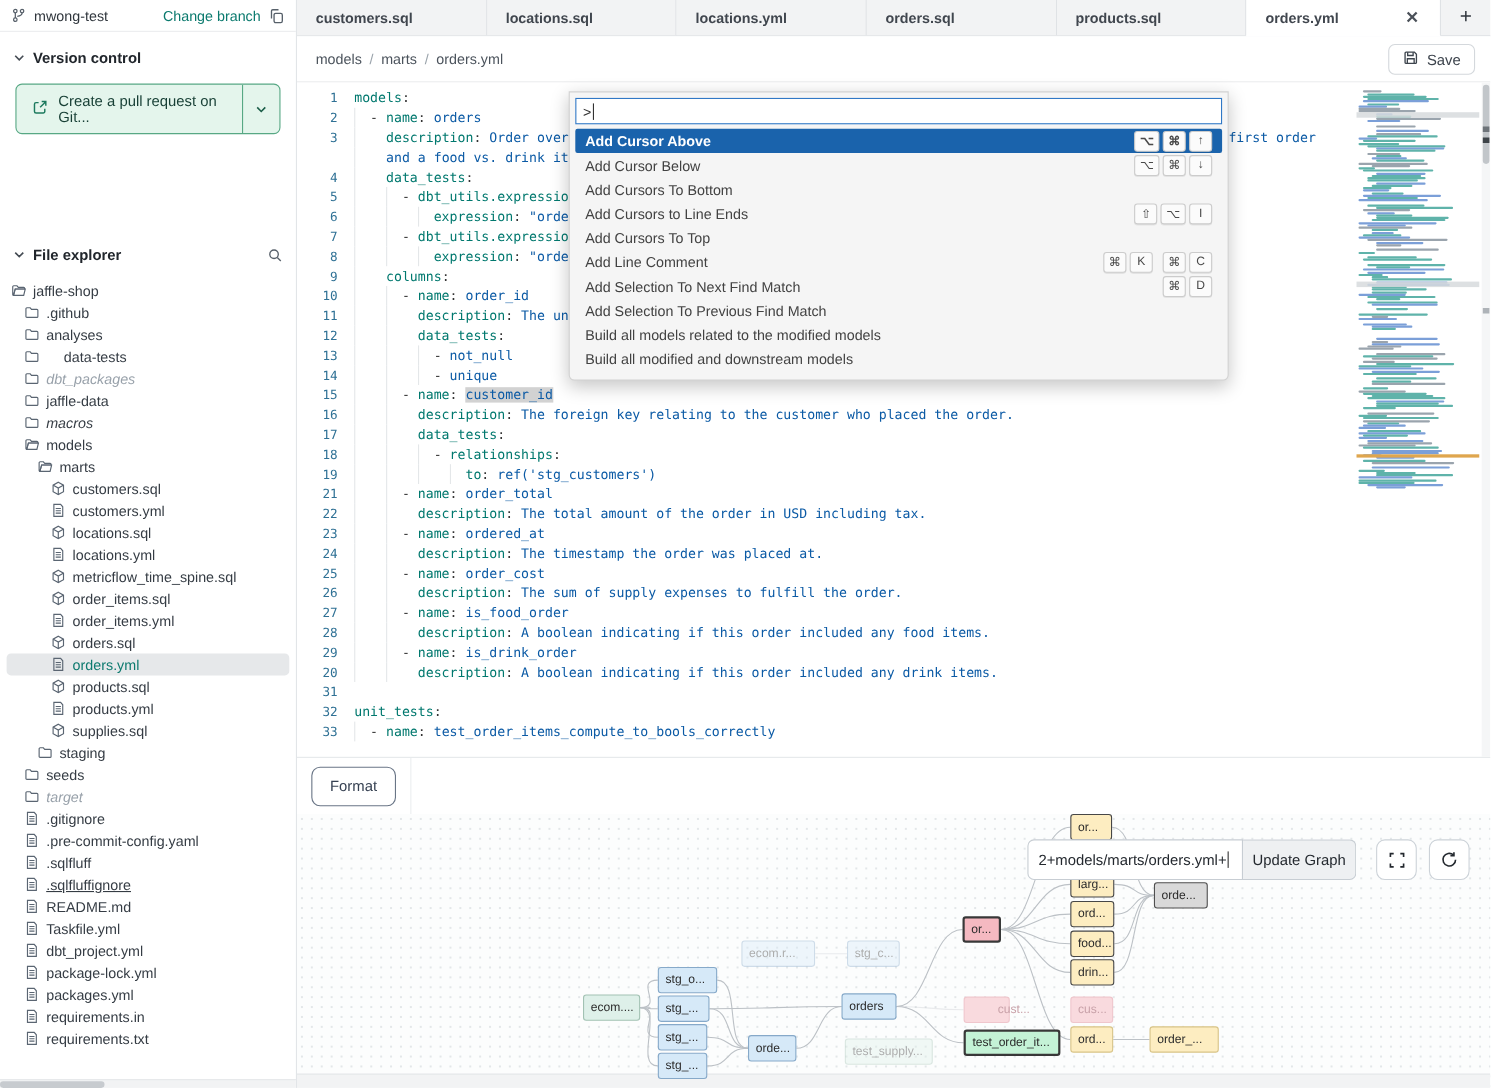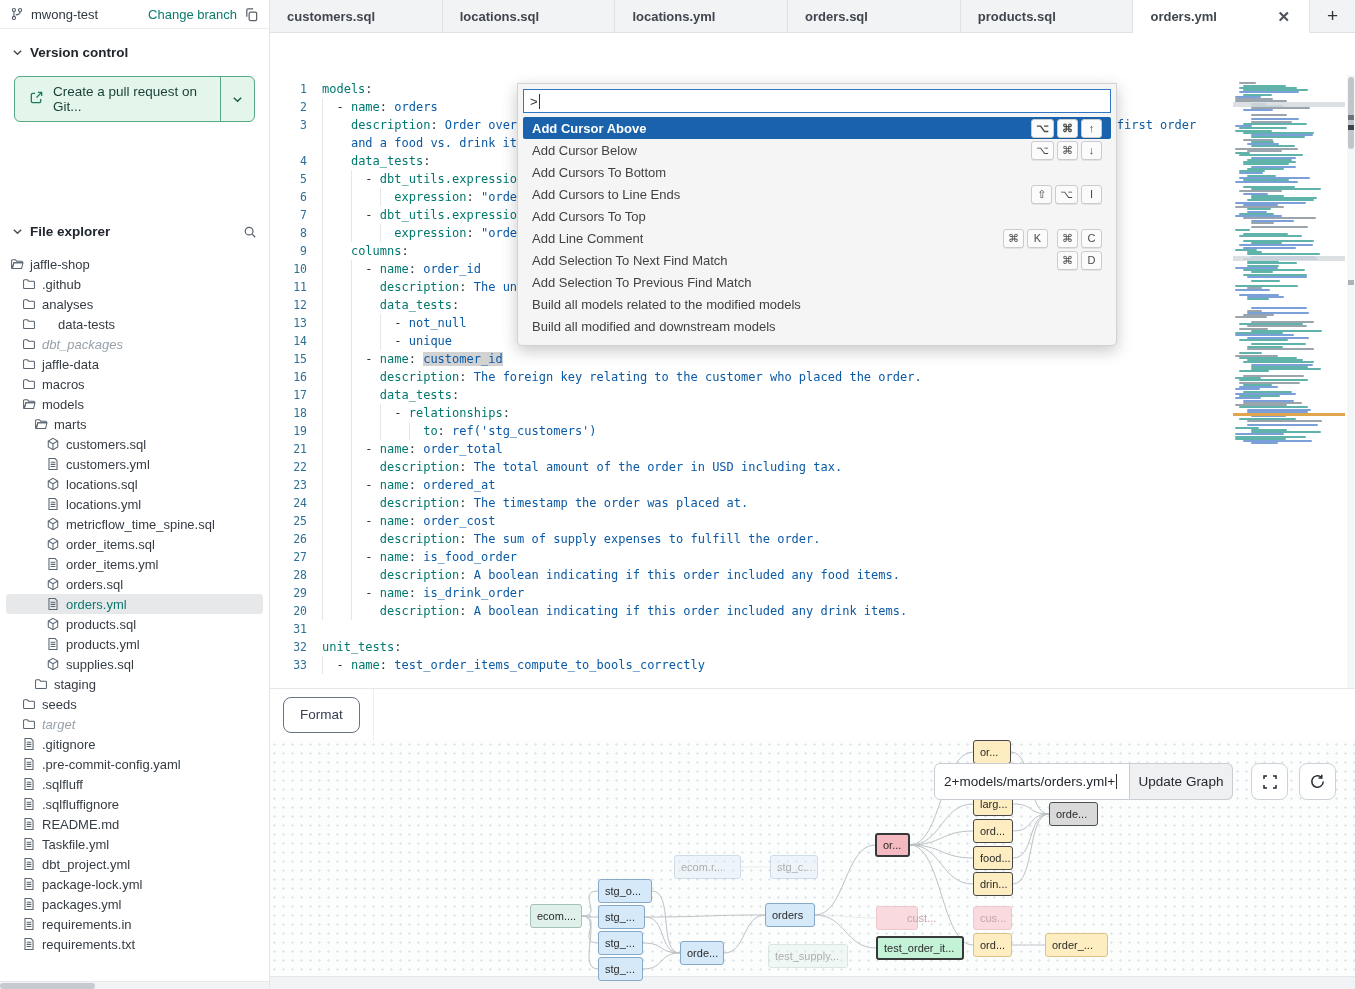--- a/index.html
+++ b/index.html
@@ -211,21 +211,21 @@
             <span>dbt_packages</span>
           </div>
           <div class="tree-row" style="padding-left: 16px;">
             <span style="display: flex;">
               <svg width="14" height="14" viewBox="0 0 16 16" fill="none" stroke="#5a6572" stroke-width="1.2">
                 <path d="M1.8 4.2A1 1 0 0 1 2.8 3.2h3.4l1.4 1.6h5.6a1 1 0 0 1 1 1v6.4a1 1 0 0 1-1 1H2.8a1 1 0 0 1-1-1z"></path>
               </svg>
             </span>
             <span>jaffle-data</span>
           </div>
-          <div class="tree-row" style="padding-left: 16px;">
+          <div class="tree-row" style="padding-left: 16px; font-style: italic;">
             <span style="display: flex;">
               <svg width="14" height="14" viewBox="0 0 16 16" fill="none" stroke="#5a6572" stroke-width="1.2">
                 <path d="M1.8 4.2A1 1 0 0 1 2.8 3.2h3.4l1.4 1.6h5.6a1 1 0 0 1 1 1v6.4a1 1 0 0 1-1 1H2.8a1 1 0 0 1-1-1z"></path>
               </svg>
             </span>
             <span>macros</span>
           </div>
           <div class="tree-row" style="padding-left: 16px;">
             <span style="display: flex;">
               <svg width="14" height="14" viewBox="0 0 16 16" fill="none" stroke="#5a6572" stroke-width="1.2">
@@ -396,21 +396,21 @@
           </div>
           <div class="tree-row" style="padding-left: 16px;">
             <span style="display: flex;">
               <svg width="14" height="14" viewBox="0 0 16 16" fill="none" stroke="#5a6572" stroke-width="1.2">
                 <path d="M3.4 1.8h7l2.2 2.4v10H3.4z"></path>
                 <path d="M5.3 6h5.4M5.3 8.4h5.4M5.3 10.8h5.4"></path>
               </svg>
             </span>
             <span>.sqlfluff</span>
           </div>
-          <div class="tree-row" style="padding-left: 16px;">
+          <div class="tree-row" style="padding-left: 16px; text-decoration: underline;">
             <span style="display: flex;">
               <svg width="14" height="14" viewBox="0 0 16 16" fill="none" stroke="#5a6572" stroke-width="1.2">
                 <path d="M3.4 1.8h7l2.2 2.4v10H3.4z"></path>
                 <path d="M5.3 6h5.4M5.3 8.4h5.4M5.3 10.8h5.4"></path>
               </svg>
             </span>
             <span>.sqlfluffignore</span>
           </div>
           <div class="tree-row" style="padding-left: 16px;">
             <span style="display: flex;">
@@ -499,20 +499,32 @@
       <div class="tab">
         <span>products.sql</span>
       </div>
       <div class="tab active">
         <span>orders.yml</span>
         <span class="close">✕</span>
       </div>
       <div class="tab-plus">+</div>
     </div>
 
+  <div class="crumbbar">
+    <span id="breadcrumb"><span class="crumb">models</span><span class="crumb-sep">/</span><span class="crumb">marts</span><span class="crumb-sep">/</span><span class="crumb">orders.yml</span></span>
+    <button class="save-btn">
+      <span>
+        <svg width="15" height="15" viewBox="0 0 16 16" fill="none" stroke="#3d444d" stroke-width="1.3">
+            <path d="M2.5 3.5A1 1 0 0 1 3.5 2.5h8L13.5 4.7V12.5a1 1 0 0 1-1 1h-9a1 1 0 0 1-1-1z"></path>
+            <path d="M5 2.7v3.1h5.3V2.7M4.7 13.3V9h6.6v4.3"></path>
+          </svg>
+      </span>
+      <span>Save</span>
+    </button>
+  </div>
 
   <div class="editor">
     <div class="code-rows" id="code-rows">
         <div class="crow">
           <span class="ln">1</span>
           <span class="ctext"><span class="tk-k">models</span><span class="tk-p">:</span></span>
         </div>
         <div class="crow">
           <span class="ln">2</span>
           <span class="ctext"><span class="tk-p">  - </span><span class="tk-k">name</span><span class="tk-p">: </span><span class="tk-v">orders</span></span>

